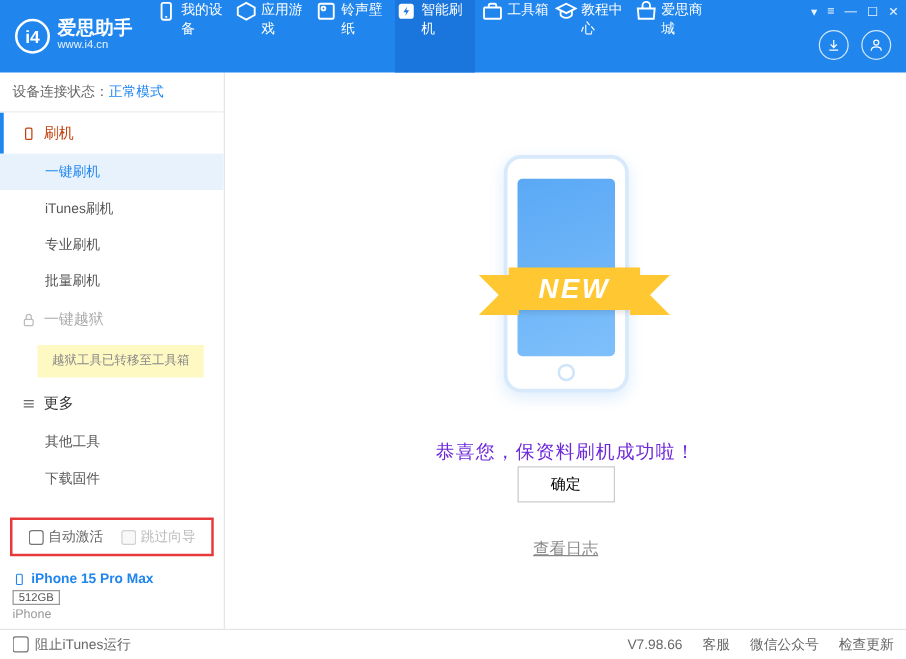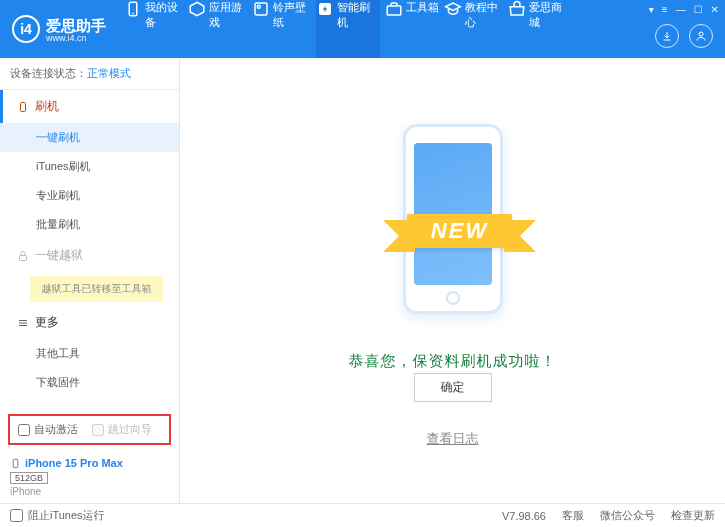--- a/index.html
+++ b/index.html
@@ -1,19 +1,19 @@
 <!DOCTYPE html>
 <html><head>
 <meta charset="utf-8">
 <style>
 * { margin: 0; padding: 0; box-sizing: border-box; font-family: "Microsoft YaHei", Arial, sans-serif; }
 body { width: 725px; height: 527px; background: #fff; overflow: hidden; font-size: 12px; }
 
 .header { height: 58px; background: #2086ee; display: flex; align-items: center; color: #fff; position: relative; }
-.logo-area { display: flex; align-items: flex-end; padding: 0 18px 0 12px; }
+.logo-area { display: flex; align-items: flex-start; padding: 0 18px 0 12px; }
 .logo-icon { width: 28px; height: 28px; border: 2px solid #fff; border-radius: 50%; display: flex; align-items: center; justify-content: center; font-weight: bold; font-size: 14px; margin-right: 6px; }
 .logo-text { font-size: 15px; font-weight: bold; line-height: 1; }
 .logo-url { font-size: 9px; opacity: 0.9; }
 
 .nav { display: flex; flex: 1; height: 100%; }
 .nav-item { width: 64px; display: flex; flex-direction: row; justify-content: center; cursor: pointer; font-size: 11px; gap: 3px; }
 .nav-item.active { background: #1a76dc; }
 .nav-icon { width: 18px; height: 18px; display: flex; align-items: center; justify-content: center; }
 
 .win-controls { position: absolute; right: 6px; top: 4px; display: flex; gap: 8px; font-size: 10px; }
@@ -26,43 +26,43 @@
 .status-bar { padding: 8px 10px; font-size: 11px; color: #666; border-bottom: 1px solid #eee; }
 .status-val { color: #2086ee; }
 
 .side-menu { flex: 1; overflow: auto; }
 .side-group { padding: 8px 14px; font-size: 12px; color: #333; display: flex; align-items: center; gap: 6px; border-left: 3px solid transparent; }
 .side-group.top { border-left-color: #2086ee; color: #c2410c; }
 .side-sub { padding: 7px 10px 7px 36px; font-size: 11px; color: #555; cursor: pointer; }
 .side-sub.active { background: #e8f2fd; color: #2086ee; }
 .side-note { margin: 4px 16px 4px 30px; padding: 6px; background: #fef9c3; font-size: 10px; color: #888; text-align: center; line-height: 1.4; }
 
-.checkbox-row { border: 2px solid #e63a3a; margin: 6px 8px; padding: 6px 8px; display: flex; gap: 14px; font-size: 11px; color: #666; }
+.checkbox-row { border: 2px solid #e63a3a; margin: 6px 8px; padding: 6px 8px; display: flex; gap: 14px; font-size: 11px; color: #666; justify-content: center; }
 .cb { display: flex; align-items: center; gap: 4px; }
 .cb input { width: 12px; height: 12px; }
 .cb.disabled { color: #bbb; }
 
 .device-info { padding: 6px 10px; font-size: 11px; }
 .device-name { color: #2086ee; font-weight: bold; display: flex; align-items: center; gap: 4px; text-align: right; }
 .device-badge { display: inline-block; border: 1px solid #999; font-size: 9px; padding: 0 4px; margin-top: 3px; color: #555; }
 .device-type { color: #999; font-size: 10px; margin-top: 2px; }
 
 .main { flex: 1; display: flex; flex-direction: column; align-items: center; justify-content: center; position: relative; }
 .phone-illustration { width: 130px; height: 220px; position: relative; margin-bottom: 18px; }
 .phone-body { width: 100px; height: 190px; background: #fff; border: 3px solid #d7e9fb; border-radius: 14px; position: absolute; left: 15px; top: 10px; box-shadow: 0 4px 12px rgba(32,134,238,0.15); }
 .phone-screen { position: absolute; inset: 16px 8px 26px 8px; background: linear-gradient(160deg,#5aa8f5,#7fc0fb); border-radius: 4px; }
 .phone-home { position: absolute; bottom: 6px; left: 50%; transform: translateX(-50%); width: 14px; height: 14px; border: 2px solid #cde4fa; border-radius: 50%; }
 .ribbon { position: absolute; top: 95px; left: -10px; right: -24px; height: 44px; display: flex; align-items: center; justify-content: center; }
 .ribbon-body { background: #ffc832; color: #fff; font-weight: 900; font-size: 22px; font-style: italic; letter-spacing: 2px; padding: 4px 24px; position: relative; box-shadow: 0 2px 4px rgba(0,0,0,0.1); }
 .ribbon-body::before, .ribbon-body::after { content: ""; position: absolute; top: 6px; width: 0; height: 0; border: 16px solid #ffc832; }
 .ribbon-body::before { left: -24px; border-left-color: transparent; }
 .ribbon-body::after { right: -24px; border-right-color: transparent; }
 
-.success-text { font-size: 15px; color: #15803d; margin-bottom: 2px; letter-spacing: 1px; }
-.ok-btn { border: 1px solid #ccc; background: #fff; padding: 5px 26px; font-size: 12px; cursor: pointer; color: #404040; }
+.success-text { font-size: 15px; color: #6d28d9; margin-bottom: 2px; letter-spacing: 1px; }
+.ok-btn { border: 1px solid #ccc; background: #fff; padding: 5px 26px; font-size: 12px; cursor: pointer; color: #000000; }
 .log-link { margin-top: 28px; font-size: 13px; color: #888; text-decoration: underline; cursor: pointer; }
 
 .footer { height: 24px; border-top: 1px solid #e5e5e5; display: flex; align-items: center; padding: 0 10px; font-size: 11px; color: #666; gap: 16px; }
 .footer-left { display: flex; align-items: center; gap: 5px; }
 .footer-spacer { flex: 1; }
 .footer-link { cursor: pointer; }
 
 svg { display: block; }
 </style>
 </head>

